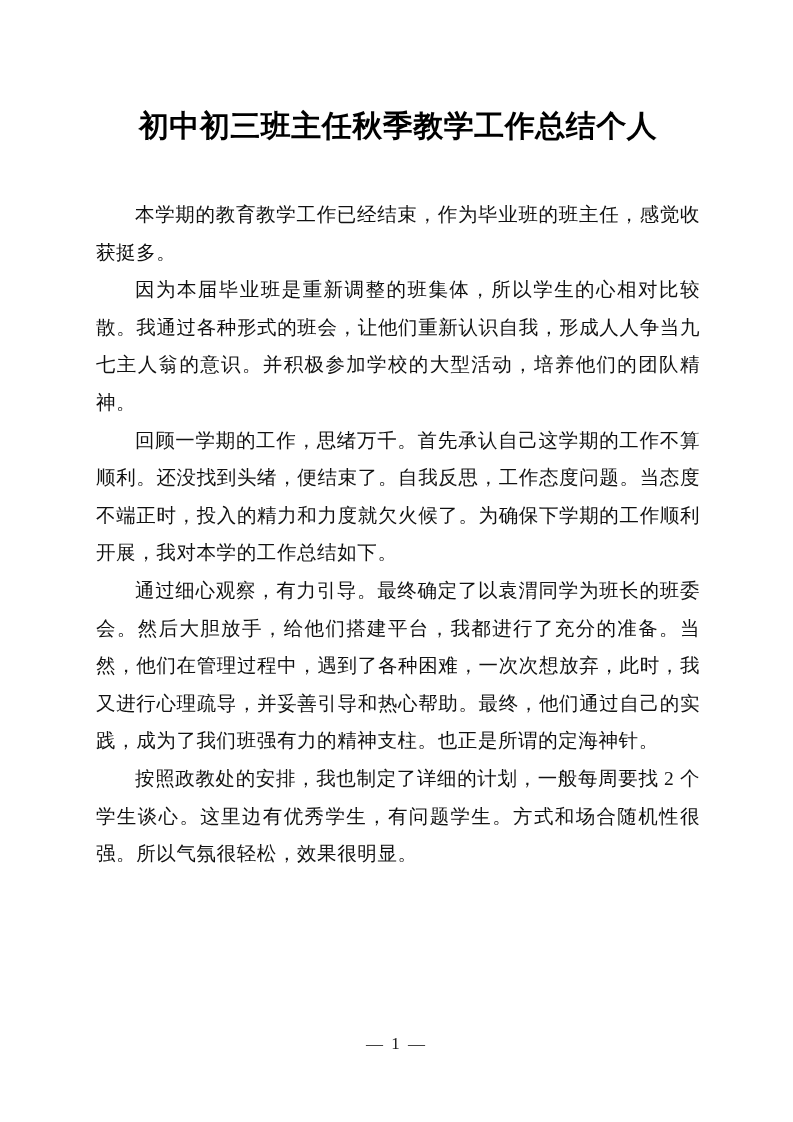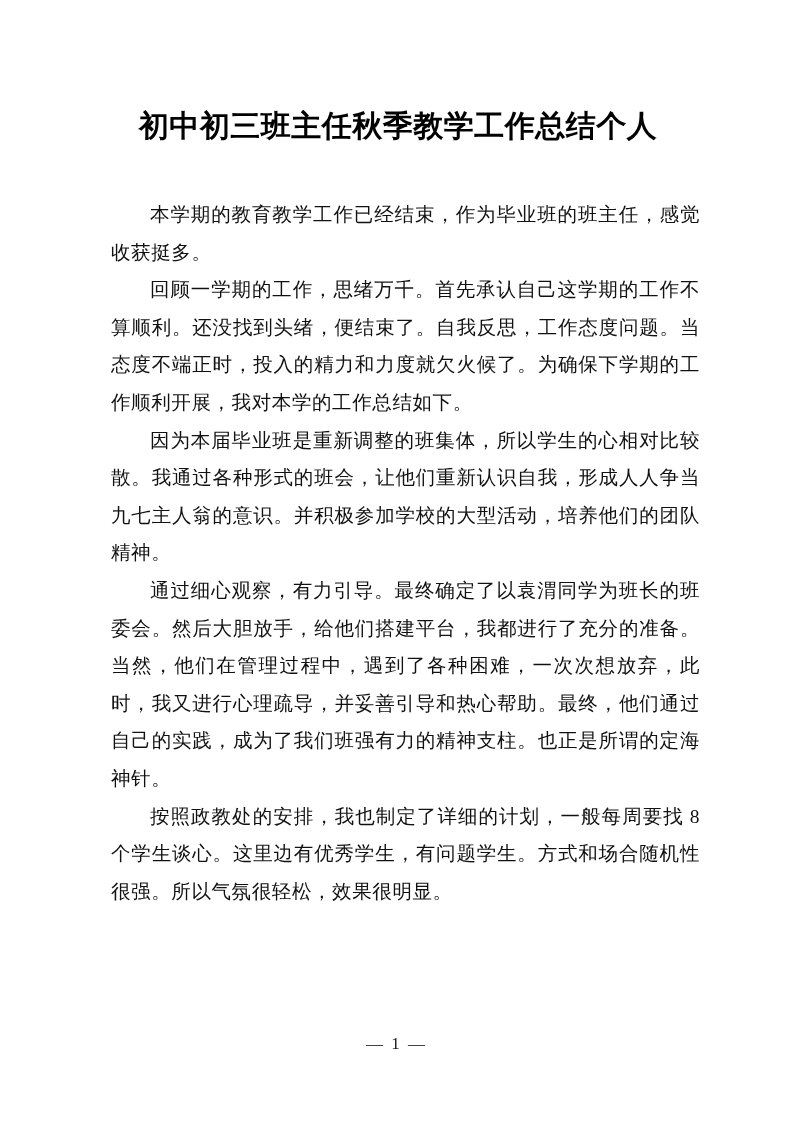--- a/index.html
+++ b/index.html
@@ -51,21 +51,21 @@
   }
 
   .body-block {
     position: absolute;
     left: 0;
     top: 196px;
     width: 604px;
   }
 
   .para {
-    margin: 0 0 0 15px;
+    margin: 0 0 0 0;
     padding: 0;
     font-size: 19.5px;
     line-height: 37.6px;
     text-align: justify;
     text-justify: inter-ideograph;
     text-indent: 2em;
     letter-spacing: 0.6px;
     color: #111111;
     word-break: break-all;
   }
@@ -87,23 +87,23 @@
 <body>
 
 <div class="page">
 
   <div class="content">
 
     <h1 class="doc-title">初中初三班主任秋季教学工作总结个人</h1>
 
     <div class="body-block">
       <p class="para">本学期的教育教学工作已经结束，作为毕业班的班主任，感觉收获挺多。</p>
+      <p class="para">因为本届毕业班是重新调整的班集体，所以学生的心相对比较散。我通过各种形式的班会，让他们重新认识自我，形成人人争当九七主人翁的意识。并积极参加学校的大型活动，培养他们的团队精神。</p>
       <p class="para">回顾一学期的工作，思绪万千。首先承认自己这学期的工作不算顺利。还没找到头绪，便结束了。自我反思，工作态度问题。当态度不端正时，投入的精力和力度就欠火候了。为确保下学期的工作顺利开展，我对本学的工作总结如下。</p>
-      <p class="para">因为本届毕业班是重新调整的班集体，所以学生的心相对比较散。我通过各种形式的班会，让他们重新认识自我，形成人人争当九七主人翁的意识。并积极参加学校的大型活动，培养他们的团队精神。</p>
       <p class="para">通过细心观察，有力引导。最终确定了以袁渭同学为班长的班委会。然后大胆放手，给他们搭建平台，我都进行了充分的准备。当然，他们在管理过程中，遇到了各种困难，一次次想放弃，此时，我又进行心理疏导，并妥善引导和热心帮助。最终，他们通过自己的实践，成为了我们班强有力的精神支柱。也正是所谓的定海神针。</p>
-      <p class="para">按照政教处的安排，我也制定了详细的计划，一般每周要找 8 个学生谈心。这里边有优秀学生，有问题学生。方式和场合随机性很强。所以气氛很轻松，效果很明显。</p>
+      <p class="para">按照政教处的安排，我也制定了详细的计划，一般每周要找 2 个学生谈心。这里边有优秀学生，有问题学生。方式和场合随机性很强。所以气氛很轻松，效果很明显。</p>
     </div>
 
   </div>
 
   <div class="page-footer">— 1 —</div>
 
 </div>
 
 </body></html>

